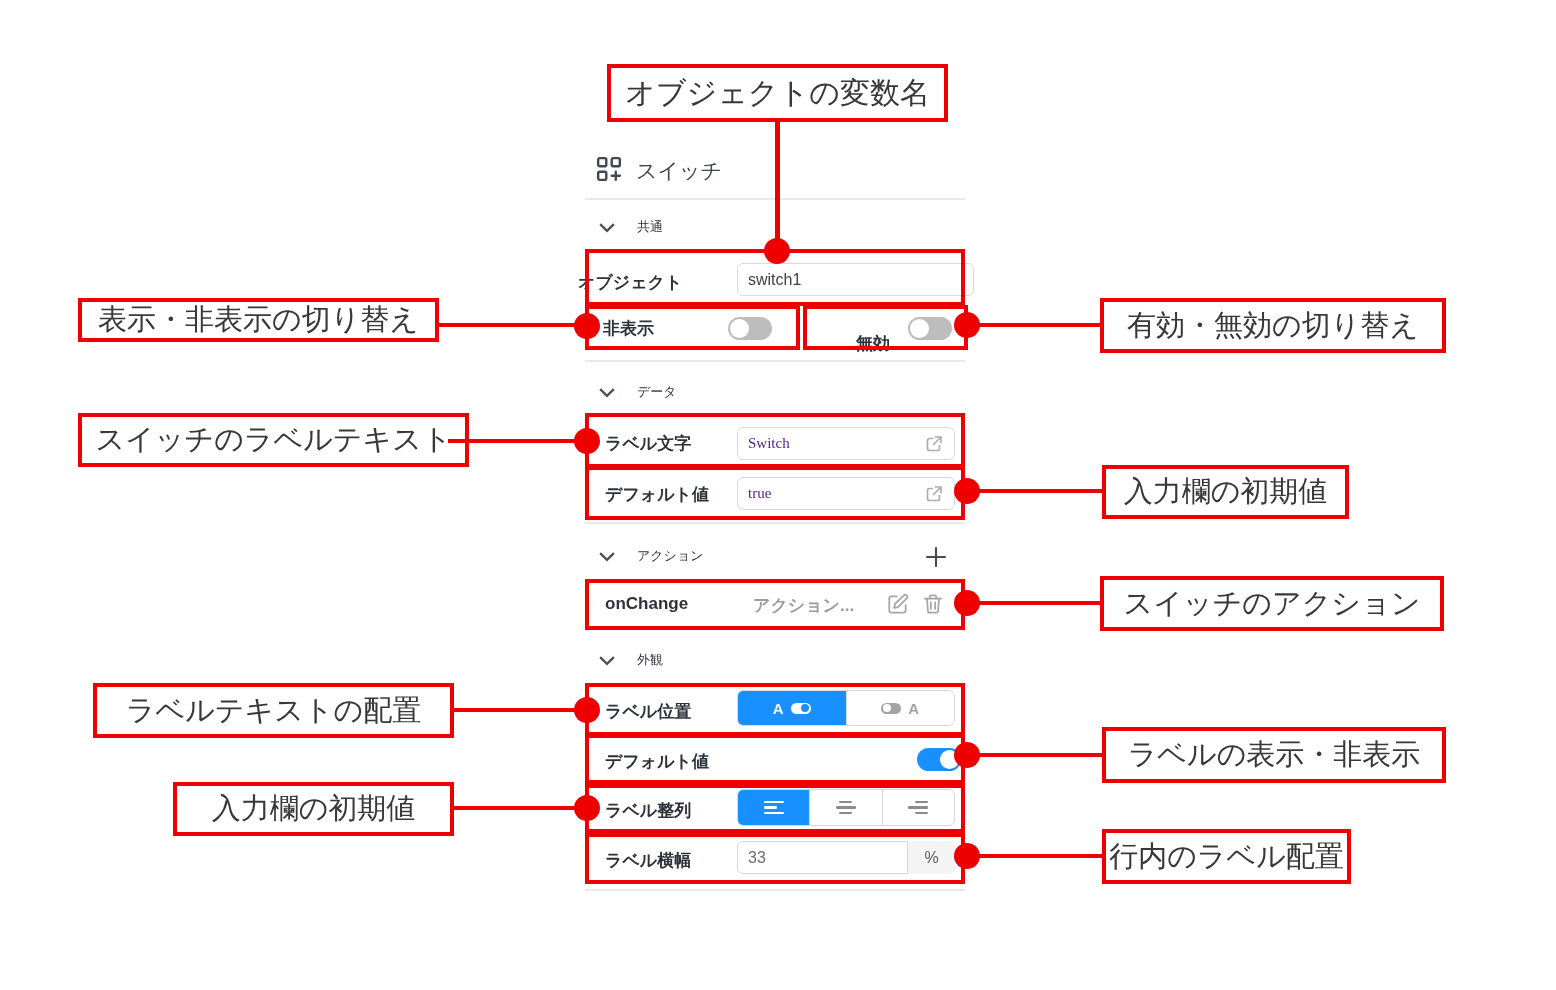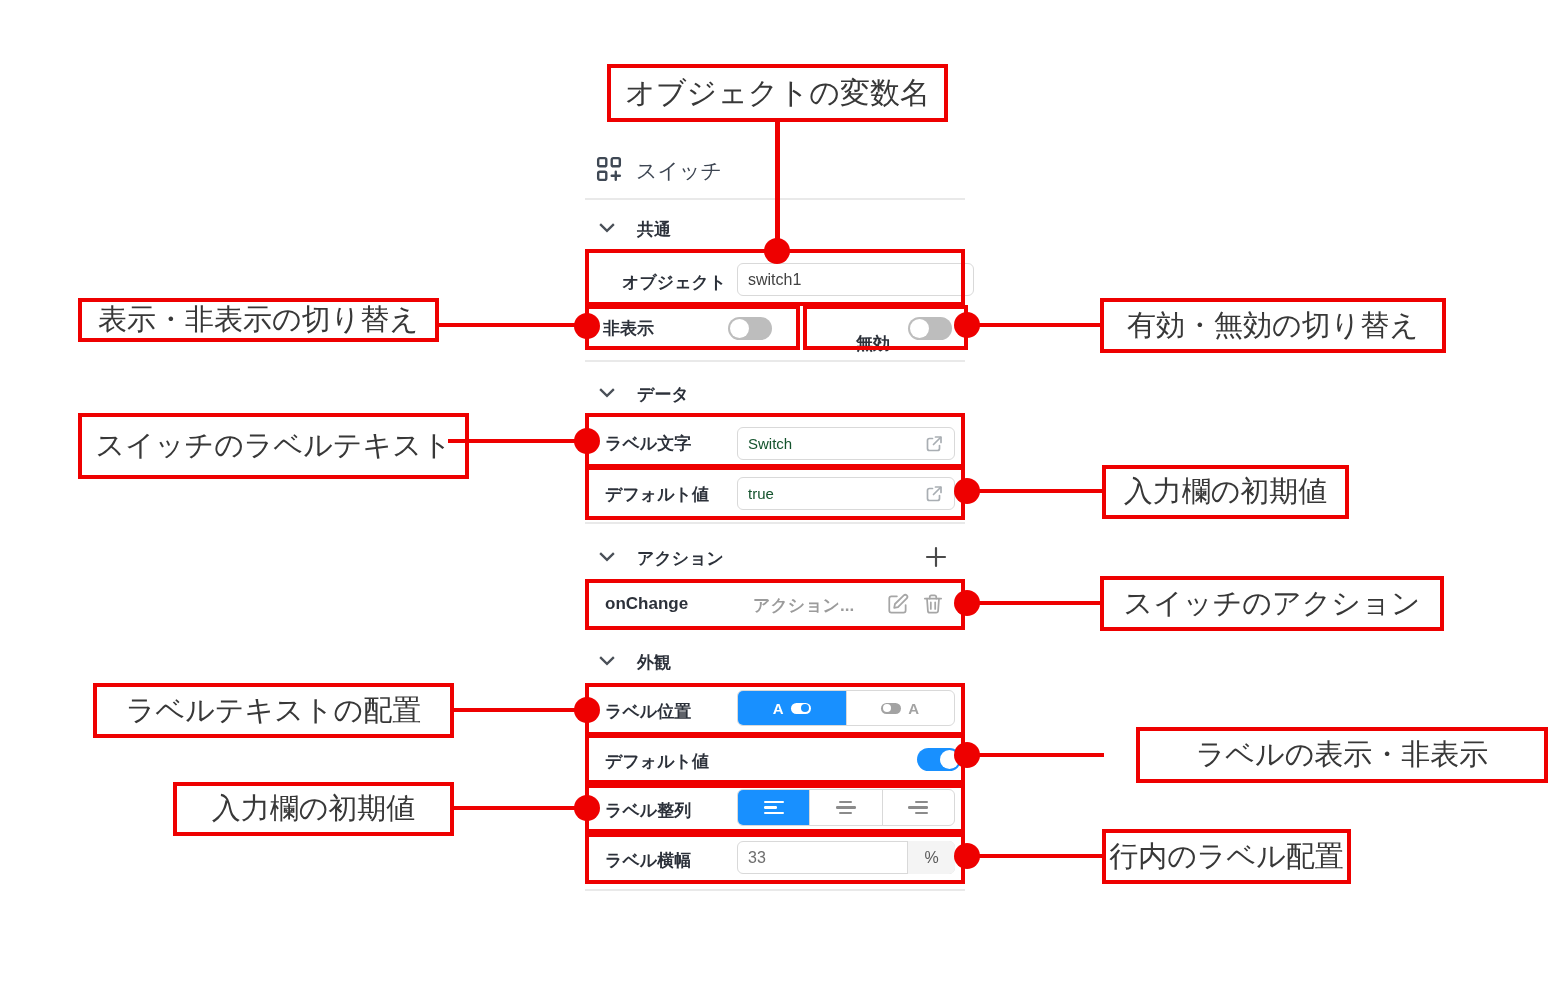--- a/index.html
+++ b/index.html
@@ -10,29 +10,29 @@
     --divider:#e9e9e9;
     --gray-icon:#a6a6a6;
   }
   *{box-sizing:border-box;margin:0;padding:0}
   html,body{background:#fff}
   body{font-family:"Liberation Sans","DejaVu Sans",sans-serif;}
   .canvas{position:relative;width:1556px;height:990px;background:#ffffff;overflow:hidden}
 
   
   .ptitle{position:absolute;font-size:21px;font-weight:400;color:#3d4552;white-space:nowrap}
-  .sec-label{position:absolute;font-size:17px;font-weight:700;color:var(--label);white-space:nowrap}
+  .sec-label{position:absolute;font-size:13px;font-weight:400;color:var(--label);white-space:nowrap}
   .row-label{position:absolute;font-size:17px;font-weight:700;color:var(--label);white-space:nowrap}
   .divider{position:absolute;height:2px;background:var(--divider)}
   .chev{position:absolute;width:16px;height:11px}
   .inp{position:absolute;display:flex;align-items:center;border:1px solid var(--border);
        border-radius:6px;background:#fff;padding:0 10px;height:33px}
   .inp input{border:none;outline:none;flex:1;min-width:0;font-size:16px;color:#424242;
        background:transparent;font-family:inherit}
-  .inp input.mono{font-family:Liberation Sans, sans-serif;font-size:15px;color:#14532d}
+  .inp input.mono{font-family:Liberation Serif, serif;font-size:15px;color:#4c1d95}
   .ext-ic{width:20px;height:20px;flex:none;cursor:pointer}
   .toggle{position:absolute;width:44px;height:23px;border-radius:12px;cursor:pointer}
   .toggle .knob{position:absolute;top:2px;width:19px;height:19px;border-radius:50%;background:#fff}
   .toggle.off{background:#bdbdbd}
   .toggle.off .knob{left:2px}
   .toggle.on{background:var(--blue)}
   .toggle.on .knob{right:2px}
   .seg{position:absolute;display:flex;border:1px solid var(--border);border-radius:6px;
        background:#fff;overflow:hidden}
   .seg .cell{flex:1;display:flex;align-items:center;justify-content:center;gap:7px;cursor:pointer}
@@ -88,21 +88,21 @@
       </g>
     </svg>
     <div class="ptitle" style="left:636px;top:157px">スイッチ</div>
     <div class="divider" style="left:585px;top:198px;width:380px"></div>
 
     <svg class="chev" style="left:599px;top:222px" viewBox="0 0 14 8">
       <polyline points="1,1 7,7 13,1" fill="none" stroke="#4a5058" stroke-width="2"></polyline>
     </svg>
     <div class="sec-label" style="left:637px;top:218px">共通</div>
 
-    <div class="row-label" style="left:622px;top:271px">オブジェクト</div>
+    <div class="row-label" style="left:578px;top:271px">オブジェクト</div>
     <div class="inp" style="left:737px;top:263px;width:237px">
       <input value="switch1" style="">
     </div>
 
     <div class="row-label" style="left:603px;top:317px">非表示</div>
     <div class="toggle off" style="left:728px;top:317px">
       <span class="knob"></span>
     </div>
 
     <div class="row-label" style="left:856px;top:332px">無効</div>
@@ -243,37 +243,37 @@
     <div class="dot" style="left:777px;top:251px"></div>
 
     <div class="abox" style="left:78px;top:298px;width:361px;height:44px">表示・非表示の切り替え</div>
     <div class="hline" style="left:436px;top:323px;width:151px"></div>
     <div class="dot" style="left:587px;top:326px"></div>
 
     <div class="abox" style="left:1100px;top:298px;width:346px;height:55px">有効・無効の切り替え</div>
     <div class="hline" style="left:966px;top:323px;width:136px"></div>
     <div class="dot" style="left:967px;top:325px"></div>
 
-    <div class="abox" style="left:78px;top:413px;width:391px;height:66px">スイッチのラベルテキスト</div>
+    <div class="abox" style="left:78px;top:413px;width:391px;height:54px">スイッチのラベルテキスト</div>
     <div class="hline" style="left:448px;top:439px;width:139px"></div>
     <div class="dot" style="left:587px;top:441px"></div>
 
     <div class="abox" style="left:1102px;top:465px;width:247px;height:54px">入力欄の初期値</div>
     <div class="hline" style="left:966px;top:489px;width:138px"></div>
     <div class="dot" style="left:967px;top:491px"></div>
 
     <div class="abox" style="left:1100px;top:576px;width:344px;height:55px">スイッチのアクション</div>
     <div class="hline" style="left:966px;top:601px;width:136px"></div>
     <div class="dot" style="left:967px;top:603px"></div>
 
     <div class="abox" style="left:93px;top:683px;width:361px;height:55px">ラベルテキストの配置</div>
     <div class="hline" style="left:450px;top:708px;width:137px"></div>
     <div class="dot" style="left:587px;top:710px"></div>
 
-    <div class="abox" style="left:1136px;top:727px;width:412px;height:56px">ラベルの表示・非表示</div>
+    <div class="abox" style="left:1102px;top:727px;width:344px;height:56px">ラベルの表示・非表示</div>
     <div class="hline" style="left:966px;top:753px;width:138px"></div>
     <div class="dot" style="left:967px;top:755px"></div>
 
     <div class="abox" style="left:173px;top:782px;width:281px;height:54px">入力欄の初期値</div>
     <div class="hline" style="left:450px;top:806px;width:137px"></div>
     <div class="dot" style="left:587px;top:808px"></div>
 
     <div class="abox" style="left:1102px;top:829px;width:249px;height:55px">行内のラベル配置</div>
     <div class="hline" style="left:966px;top:854px;width:138px"></div>
     <div class="dot" style="left:967px;top:856px"></div>

